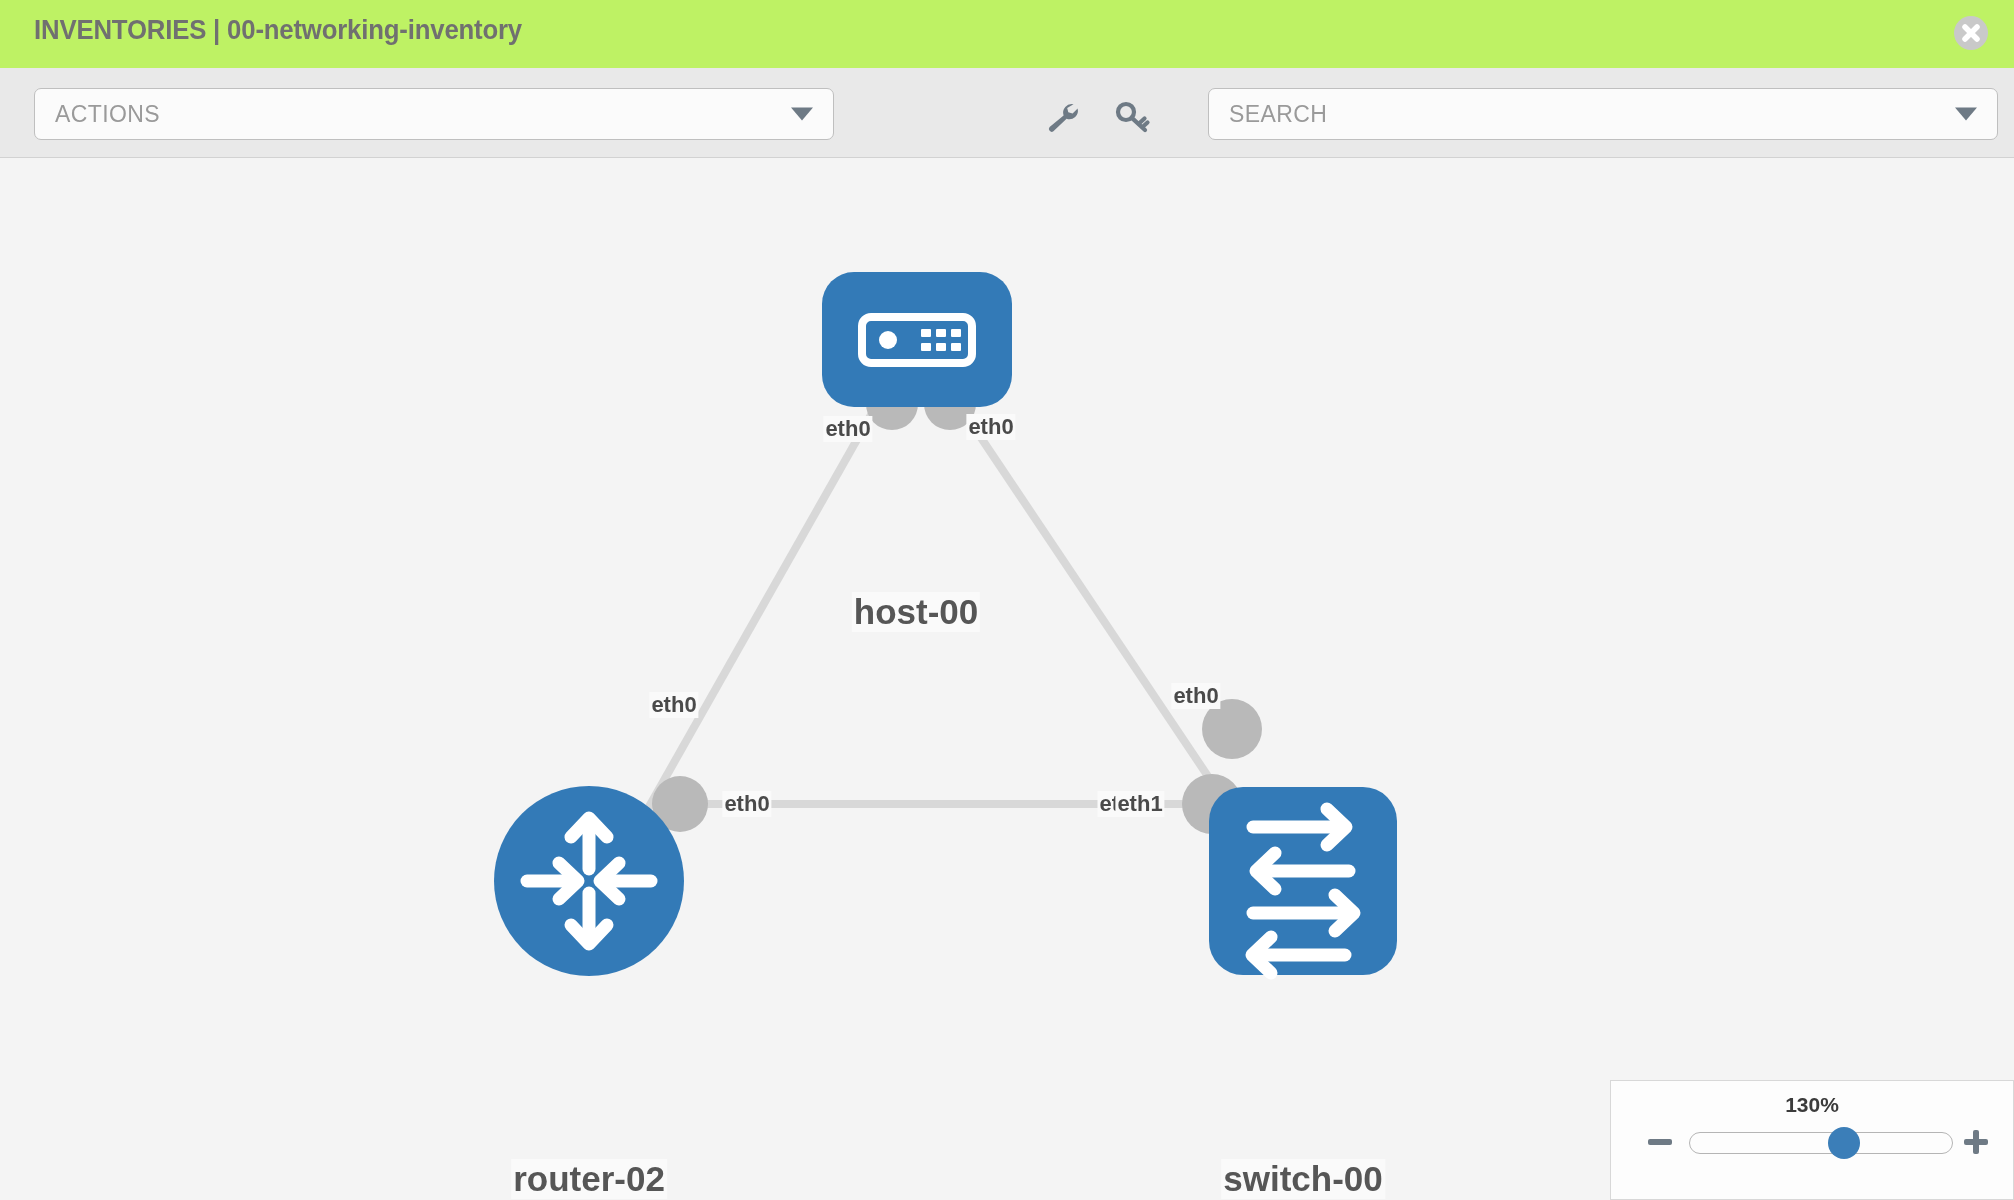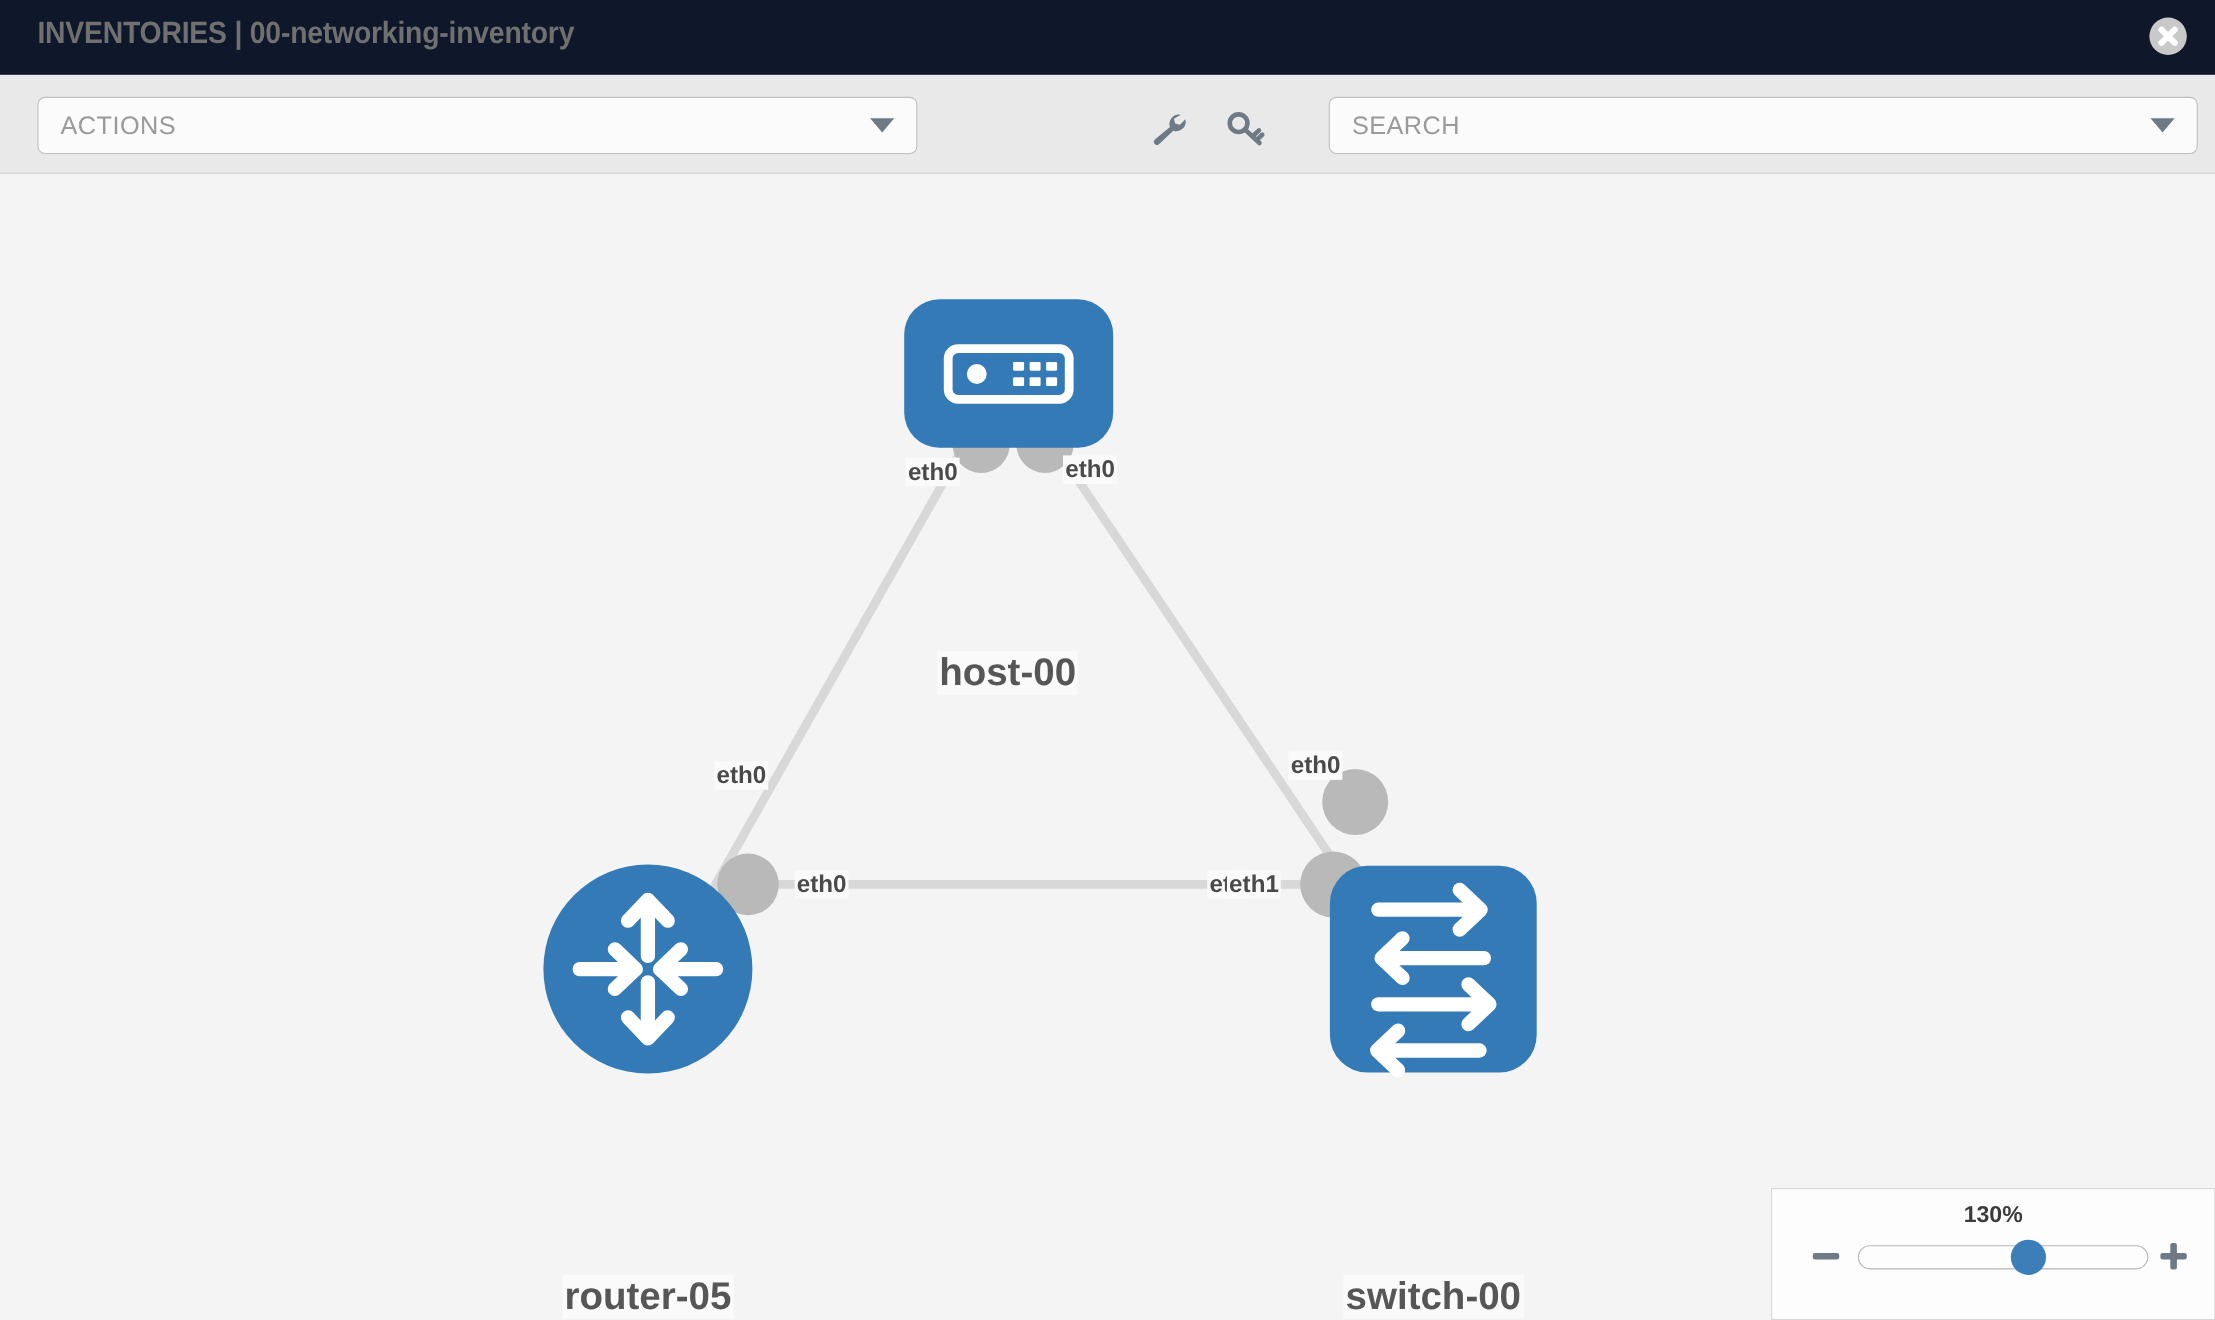--- a/index.html
+++ b/index.html
@@ -11,21 +11,21 @@
     font-family: "Liberation Sans", sans-serif;
     background: #f4f4f4;
   }
 
   
   #header {
     position: absolute;
     top: 0; left: 0;
     width: 2014px;
     height: 88px;
-    background: #0f172a;
+    background: #bef264;
     border-bottom: 2px solid #be185d;
   }
   #page-title {
     position: absolute;
     left: 34px;
     top: 14px;
     font-size: 28px;
     font-weight: bold;
     color: #707070;
     letter-spacing: -0.2px;
@@ -289,21 +289,21 @@
 
   <div class="edge-label" style="left:848px; top:270px;">eth0</div>
   <div class="edge-label" style="left:991px; top:268px;">eth0</div>
   <div class="edge-label" style="left:674px; top:546px;">eth0</div>
   <div class="edge-label" style="left:1196px; top:537px;">eth0</div>
   <div class="edge-label" style="left:747px; top:645px;">eth0</div>
   <div class="edge-label" style="left:1116px; top:645px;">eth</div>
   <div class="edge-label" style="left:1140px; top:645px;">eth1</div>
 
   <div class="node-label" style="left:916px; top:433px;">host-00</div>
-  <div class="node-label" style="left:589px; top:1000px;">router-05</div>
+  <div class="node-label" style="left:589px; top:1000px;">router-02</div>
   <div class="node-label" style="left:1303px; top:1000px;">switch-00</div>
 
   <div id="zoom-widget">
     <div id="zoom-percent">130%</div>
 
     <div id="zoom-minus">
       <svg width="30" height="30" viewBox="0 0 30 30" aria-hidden="true">
         <rect x="3" y="12" width="24" height="6" rx="2" fill="#6e7a85"></rect>
       </svg>
     </div>

